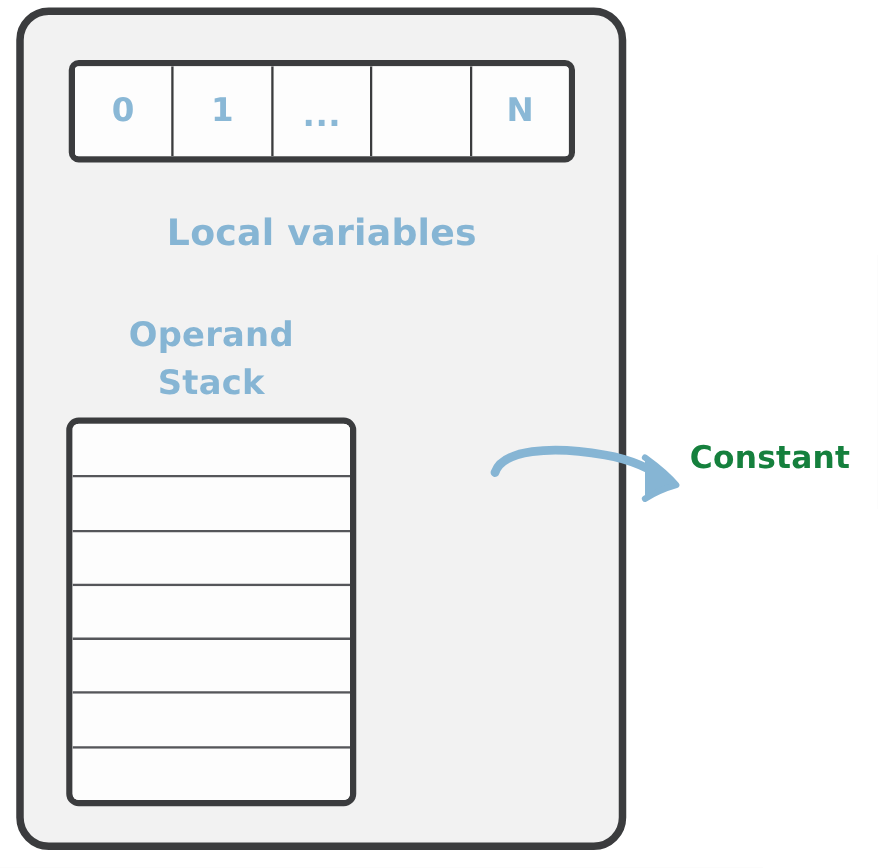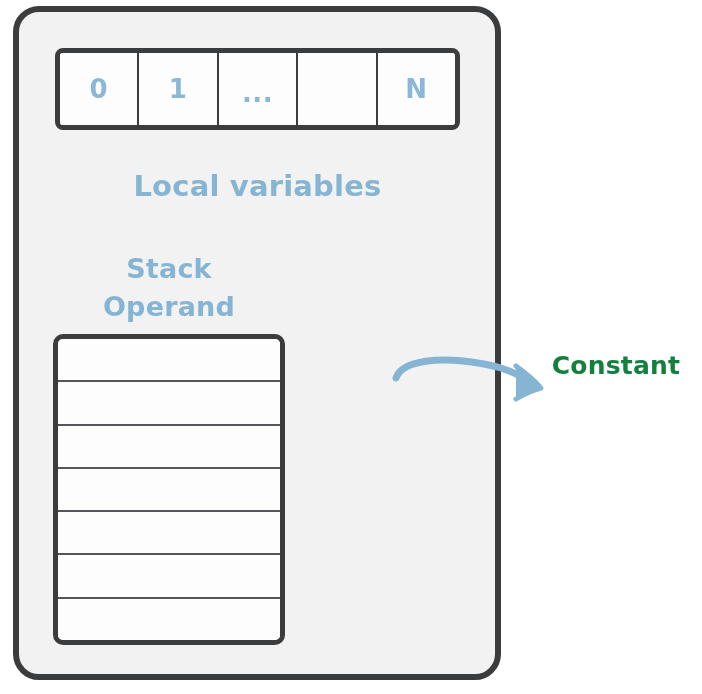--- a/index.html
+++ b/index.html
@@ -144,22 +144,22 @@
   <div class="lv-cell">0</div>
   <div class="lv-cell">1</div>
   <div class="lv-cell ellipsis">...</div>
   <div class="lv-cell"></div>
   <div class="lv-cell">N</div>
 </div>
 
 <div id="local-vars-label">Local variables</div>
 
 <div id="operand-stack-label">
+  <span class="cp-line">Operand</span>
   <span class="cp-line">Stack</span>
-  <span class="cp-line">Operand</span>
 </div>
 
 <div id="operand-stack-box">
   <div class="os-slot"></div>
   <div class="os-slot"></div>
   <div class="os-slot"></div>
   <div class="os-slot"></div>
   <div class="os-slot"></div>
   <div class="os-slot"></div>
   <div class="os-slot"></div>

